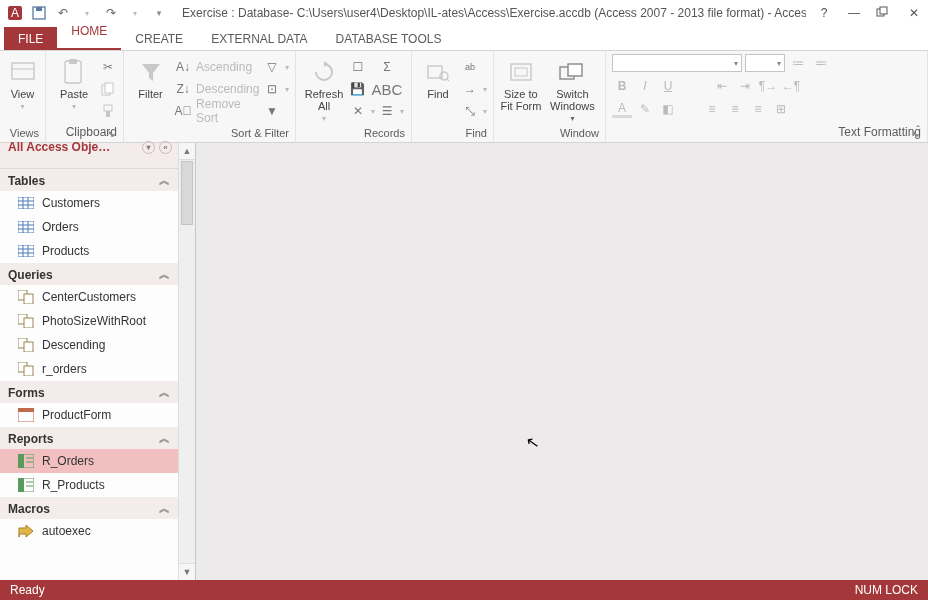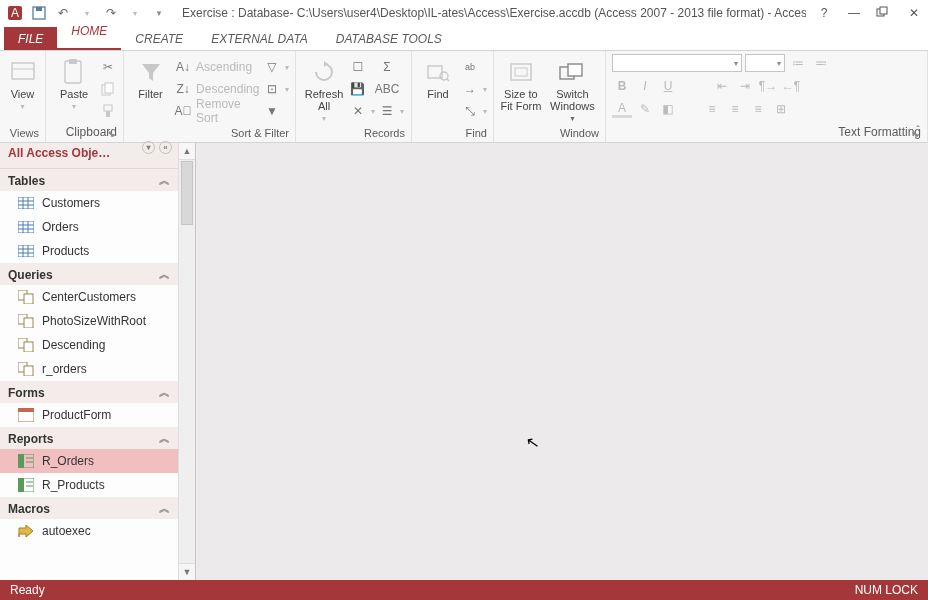--- a/index.html
+++ b/index.html
@@ -7,21 +7,21 @@
 
 
 .titlebar { height: 26px; background: #fff; display: flex; align-items: center; padding: 0 6px; color: #555; }
 .titlebar .qat { display: flex; gap: 6px; align-items: center; }
 .titlebar .qat .ico { width: 18px; height: 18px; display: flex; align-items: center; justify-content: center; color: #666; }
 .titlebar .title-text { flex: 1; text-align: left; margin-left: 14px; color: #555; white-space: nowrap; overflow: hidden; }
 .titlebar .winctl { display: flex; gap: 14px; color: #555; margin-left: 10px; }
 .titlebar .winctl span { width: 16px; text-align: center; cursor: default; }
 
 
-.tabs { height: 25px; background: #fff; display: flex; align-items: flex-end; padding-left: 4px; border-bottom: 1px solid #d4d4d4; font-style: italic; }
+.tabs { height: 25px; background: #fff; display: flex; align-items: flex-end; padding-left: 4px; border-bottom: 1px solid #d4d4d4; }
 .tab { padding: 5px 14px 4px; color: #5b5b5b; cursor: default; }
 .tab.file { background: #a4373a; color: #fff; }
 .tab.active { color: #a4373a; border-bottom: 2px solid #a4373a; padding-bottom: 10px; }
 
 
 .ribbon { height: 92px; background: #f7f7f7; border-bottom: 1px solid #d4d4d4; display: flex; position: relative; }
 .group { border-right: 1px solid #e3e3e3; display: flex; flex-direction: column; padding: 3px 6px 0; }
 .group-body { flex: 1; display: flex; align-items: flex-start; gap: 4px; }
 .group-label { text-align: right; color: #5b5b5b; font-size: 11px; padding: 2px 0 3px; position: relative; }
 .group-label .launcher { position: absolute; right: 2px; bottom: 3px; color: #888; font-size: 9px; }
@@ -37,21 +37,21 @@
 
 .fontrow { display: flex; gap: 3px; margin-bottom: 3px; }
 .fontbox { height: 18px; border: 1px solid #c5c5c5; background: #fff; display: flex; align-items: center; padding: 0 3px; color: #bbb; font-size: 11px; }
 .fontbox .dd { margin-left: auto; font-size: 8px; color: #888; }
 .tfbtn { width: 20px; height: 18px; display: flex; align-items: center; justify-content: center; color: #bbb; font-size: 12px; }
 
 
 .mainarea { display: flex; height: calc(600px - 26px - 25px - 92px - 20px); }
 .navpane { width: 196px; background: #fdfdfd; border-right: 1px solid #c7c7c7; position: relative; display: flex; }
 .navcontent { flex: 1; display: flex; flex-direction: column; }
-.navhdr { background: #f3eceb; border-bottom: 1px solid #e0d7d4; color: #a4373a; font-size: 16px; font-weight: 600; padding: 3px 6px 20px 8px; display: flex; height: 26px; }
+.navhdr { background: #f3eceb; border-bottom: 1px solid #e0d7d4; color: #a4373a; font-size: 16px; font-weight: 600; padding: 3px 6px 20px 8px; display: flex; align-items: center; height: 26px; }
 .navhdr .ddc { margin-left: auto; display: flex; gap: 4px; color: #8b7a77; font-size: 11px; align-items: center; }
 .navhdr .ddc span { border: 1px solid #c8bdb9; border-radius: 50%; width: 13px; height: 13px; display:flex; align-items:center; justify-content:center; font-size:8px; }
 .cat { background: #f3eceb; color: #333; font-weight: 600; padding: 3px 8px; display: flex; align-items: center; border-top: 1px solid #eee; font-size: 12px; }
 .cat .chev { margin-left: auto; color: #999; font-size: 11px; }
 .item { display: flex; align-items: center; gap: 8px; padding: 4px 8px 4px 18px; color: #333; height: 24px; }
 .item.selected { background: #f1bfc0; }
 .item .iicon { width: 16px; height: 14px; display: flex; align-items: center; justify-content: center; }
 .navscroll { width: 17px; background: #efefef; border-left: 1px solid #ddd; position: relative; }
 .navscroll .arrow { height: 17px; display:flex; align-items:center; justify-content:center; color:#777; font-size:9px; background:#f6f6f6; border-bottom:1px solid #ddd; }
 .navscroll .arrow.bot { position:absolute; bottom:0; width:100%; border-top:1px solid #ddd; border-bottom:none; }
@@ -231,21 +231,21 @@
         <div class="smallrow gray">
             <span class="sicon">✕</span>
             <span class="gray" style="font-size:8px;">▾</span>
           </div>
       </div>
       <div class="stack">
         <div class="smallrow gray">
             <span class="sicon">Σ</span>
           </div>
         <div class="smallrow gray">
-            <span class="sicon" style="font-size:12px;">ABC</span>
+            <span class="sicon" style="font-size:15px;">ABC</span>
           </div>
         <div class="smallrow gray">
             <span class="sicon">☰</span>
             <span class="gray" style="font-size:8px;">▾</span>
           </div>
       </div>
     </div>
     <div class="group-label">Records</div>
   </div>
 

